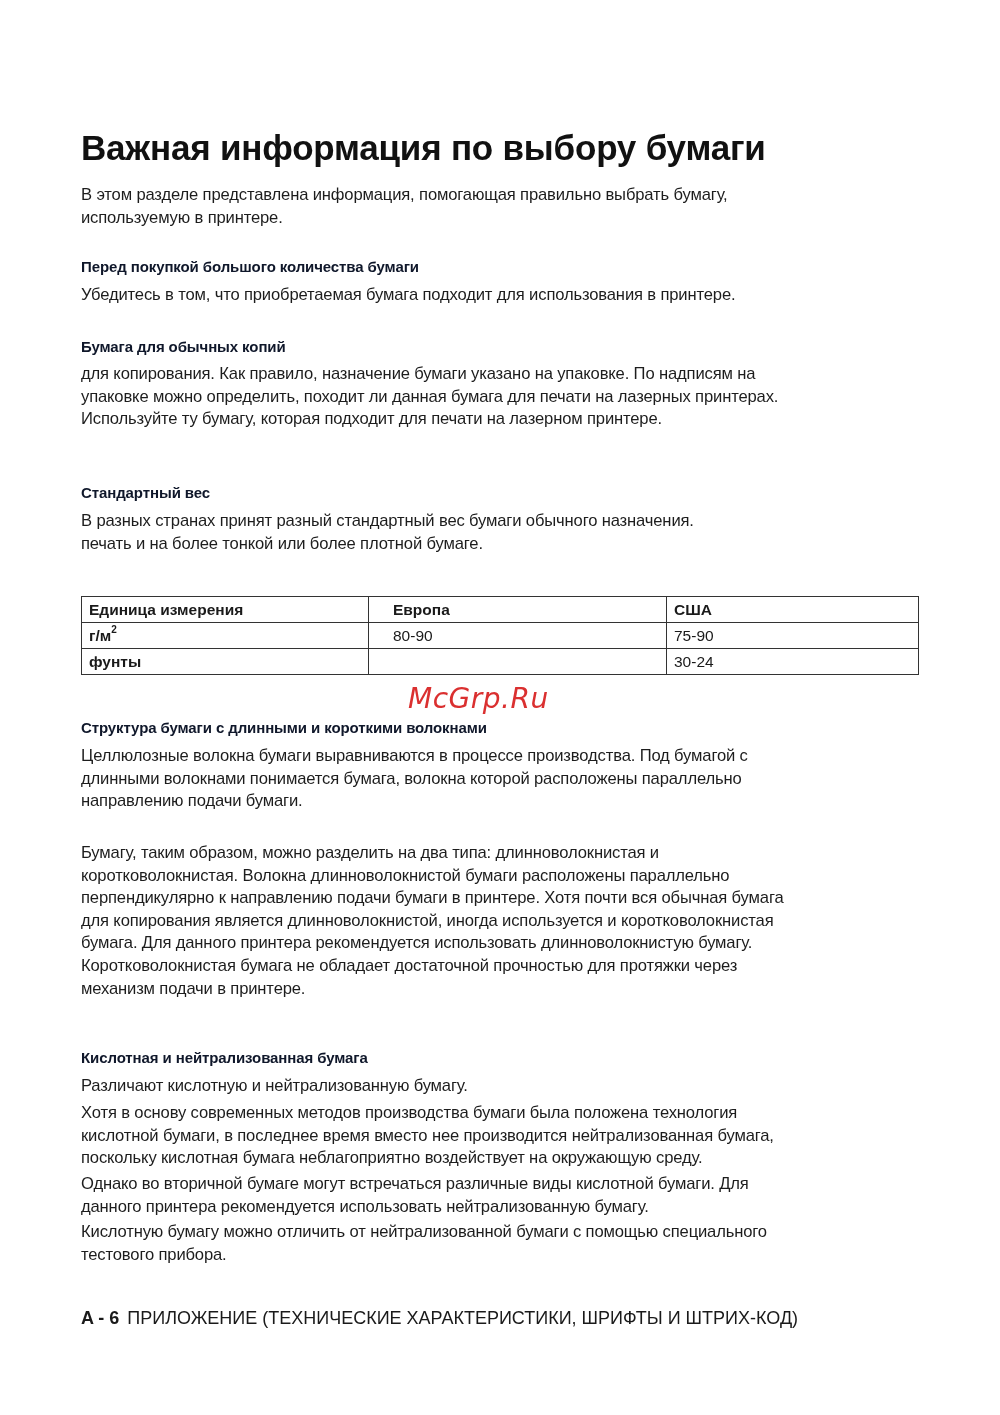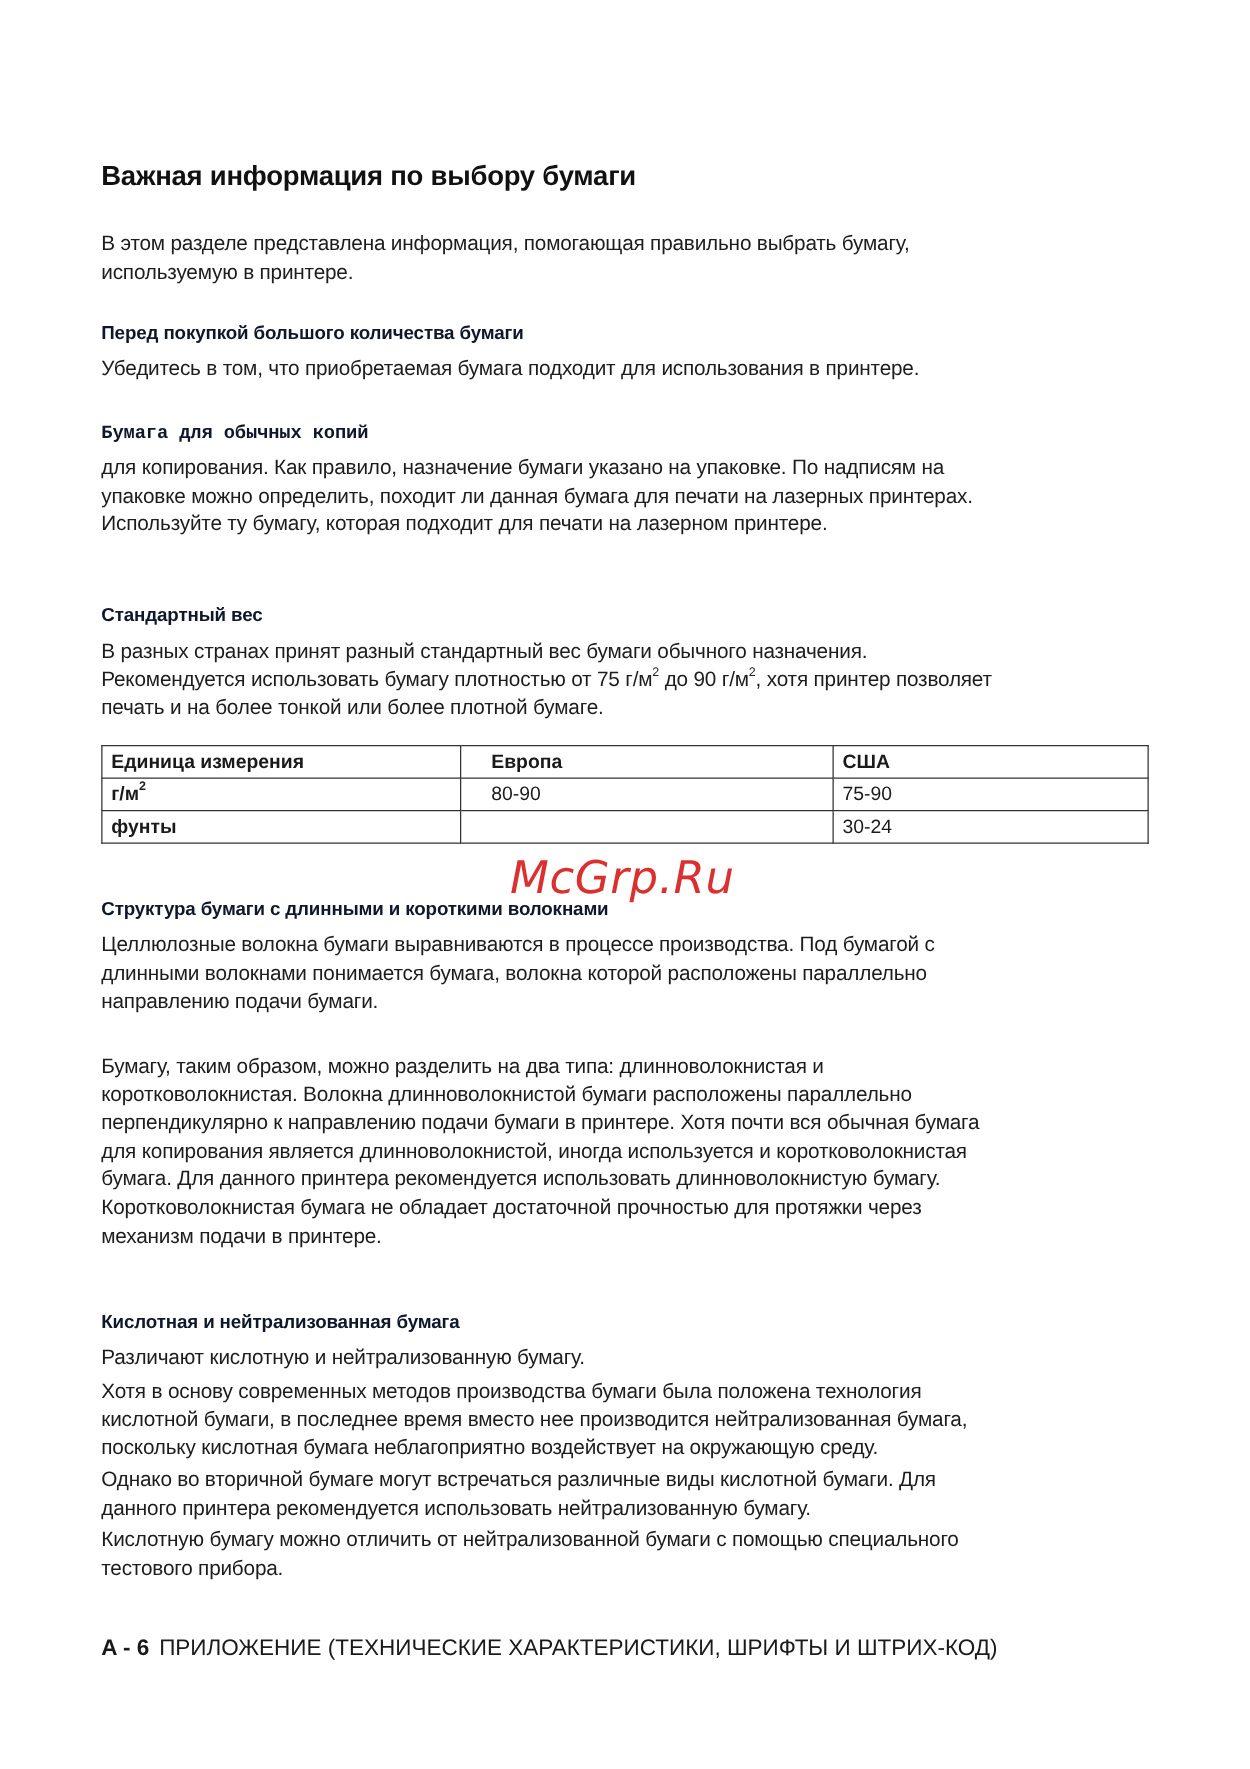--- a/index.html
+++ b/index.html
@@ -3,21 +3,21 @@
   <meta charset="utf-8">
   <style>
     html, body { margin: 0; padding: 0; background: #ffffff; }
     body {
       width: 1000px; height: 1415px; position: relative; overflow: hidden;
       font-family: "Liberation Sans", sans-serif; color: #1a1a1a;
     }
     .page { position: absolute; left: 81px; top: 0; width: 840px; }
     h1 {
       position: absolute; left: 0; top: 128px; margin: 0;
-      font-size: 22px; font-weight: bold; letter-spacing: -0.2px; color: #111;
+      font-size: 35px; font-weight: bold; letter-spacing: -0.2px; color: #111;
     }
     .p {
       margin: 0; font-size: 16.6px; line-height: 22.6px; color: #1d1d1d;
       letter-spacing: -0.15px;
     }
     .h2 {
       margin: 0; font-size: 15px; font-weight: bold; color: #0f172a; letter-spacing: -0.1px;
     }
     .abs { position: absolute; left: 0; width: 840px; }
     sup { font-size: 10px; line-height: 0; position: relative; top: -1px; }
@@ -26,21 +26,21 @@
       border-collapse: collapse; font-size: 15.5px;
     }
     table.units td {
       border: 1.3px solid #333; height: 25px; padding: 0 7px; vertical-align: middle;
     }
     table.units td.c1 { width: 272px; margin-top: 24px; }
     table.units td.c2 { width: 266px; padding-left: 24px; }
     table.units .bold { font-weight: bold; }
     .watermark {
       position: absolute; left: 408px; top: 682px;
-      font-family: "DejaVu Sans", sans-serif; font-size: 36px; color: #d92525;
+      font-family: "DejaVu Sans", sans-serif; font-size: 28px; color: #d92525;
       font-style: italic; letter-spacing: 0.5px; opacity: 0.95;
     }
     .footer {
       position: absolute; left: 81px; top: 1308px; font-size: 18px; color: #1a1a1a;
     }
     .footer .pg { font-weight: bold; margin-right: 8px; }
   </style>
 </head>
 <body>
 
@@ -53,35 +53,34 @@
     <p class="p">используемую в принтере.</p>
   </div>
 
   <div class="abs" style="top:258px;">
     <p class="h2">Перед покупкой большого количества бумаги</p>
   </div>
   <div class="abs" style="top:284px;">
     <p class="p">Убедитесь в том, что приобретаемая бумага подходит для использования в принтере.</p>
   </div>
 
-  <div class="abs" style="top:338px;font-family:Liberation Mono, monospace;">
+  <div class="abs" style="top:338px;">
     <p class="h2">Бумага для обычных копий</p>
   </div>
   <div class="abs" style="top:363px;">
     <p class="p">для копирования. Как правило, назначение бумаги указано на упаковке. По надписям на</p>
     <p class="p">упаковке можно определить, походит ли данная бумага для печати на лазерных принтерах.</p>
     <p class="p">Используйте ту бумагу, которая подходит для печати на лазерном принтере.</p>
   </div>
 
   <div class="abs" style="top:484px;">
     <p class="h2">Стандартный вес</p>
   </div>
   <div class="abs" style="top:510px;">
     <p class="p">В разных странах принят разный стандартный вес бумаги обычного назначения.</p>
-    <p class="p"><span>Рекомендуется использовать бумагу плотностью от 75 г/м</span><sup>2</sup><span> до 90 г/м</span><sup>2</sup><span>, хотя принтер позволяет</span></p>
     <p class="p">печать и на более тонкой или более плотной бумаге.</p>
   </div>
 
   <table class="units">
     <tbody>
         <tr>
       <td class="c1 bold">Единица измерения</td>
       <td class="c2 bold">Европа</td>
       <td class="bold">США</td>
     </tr>

